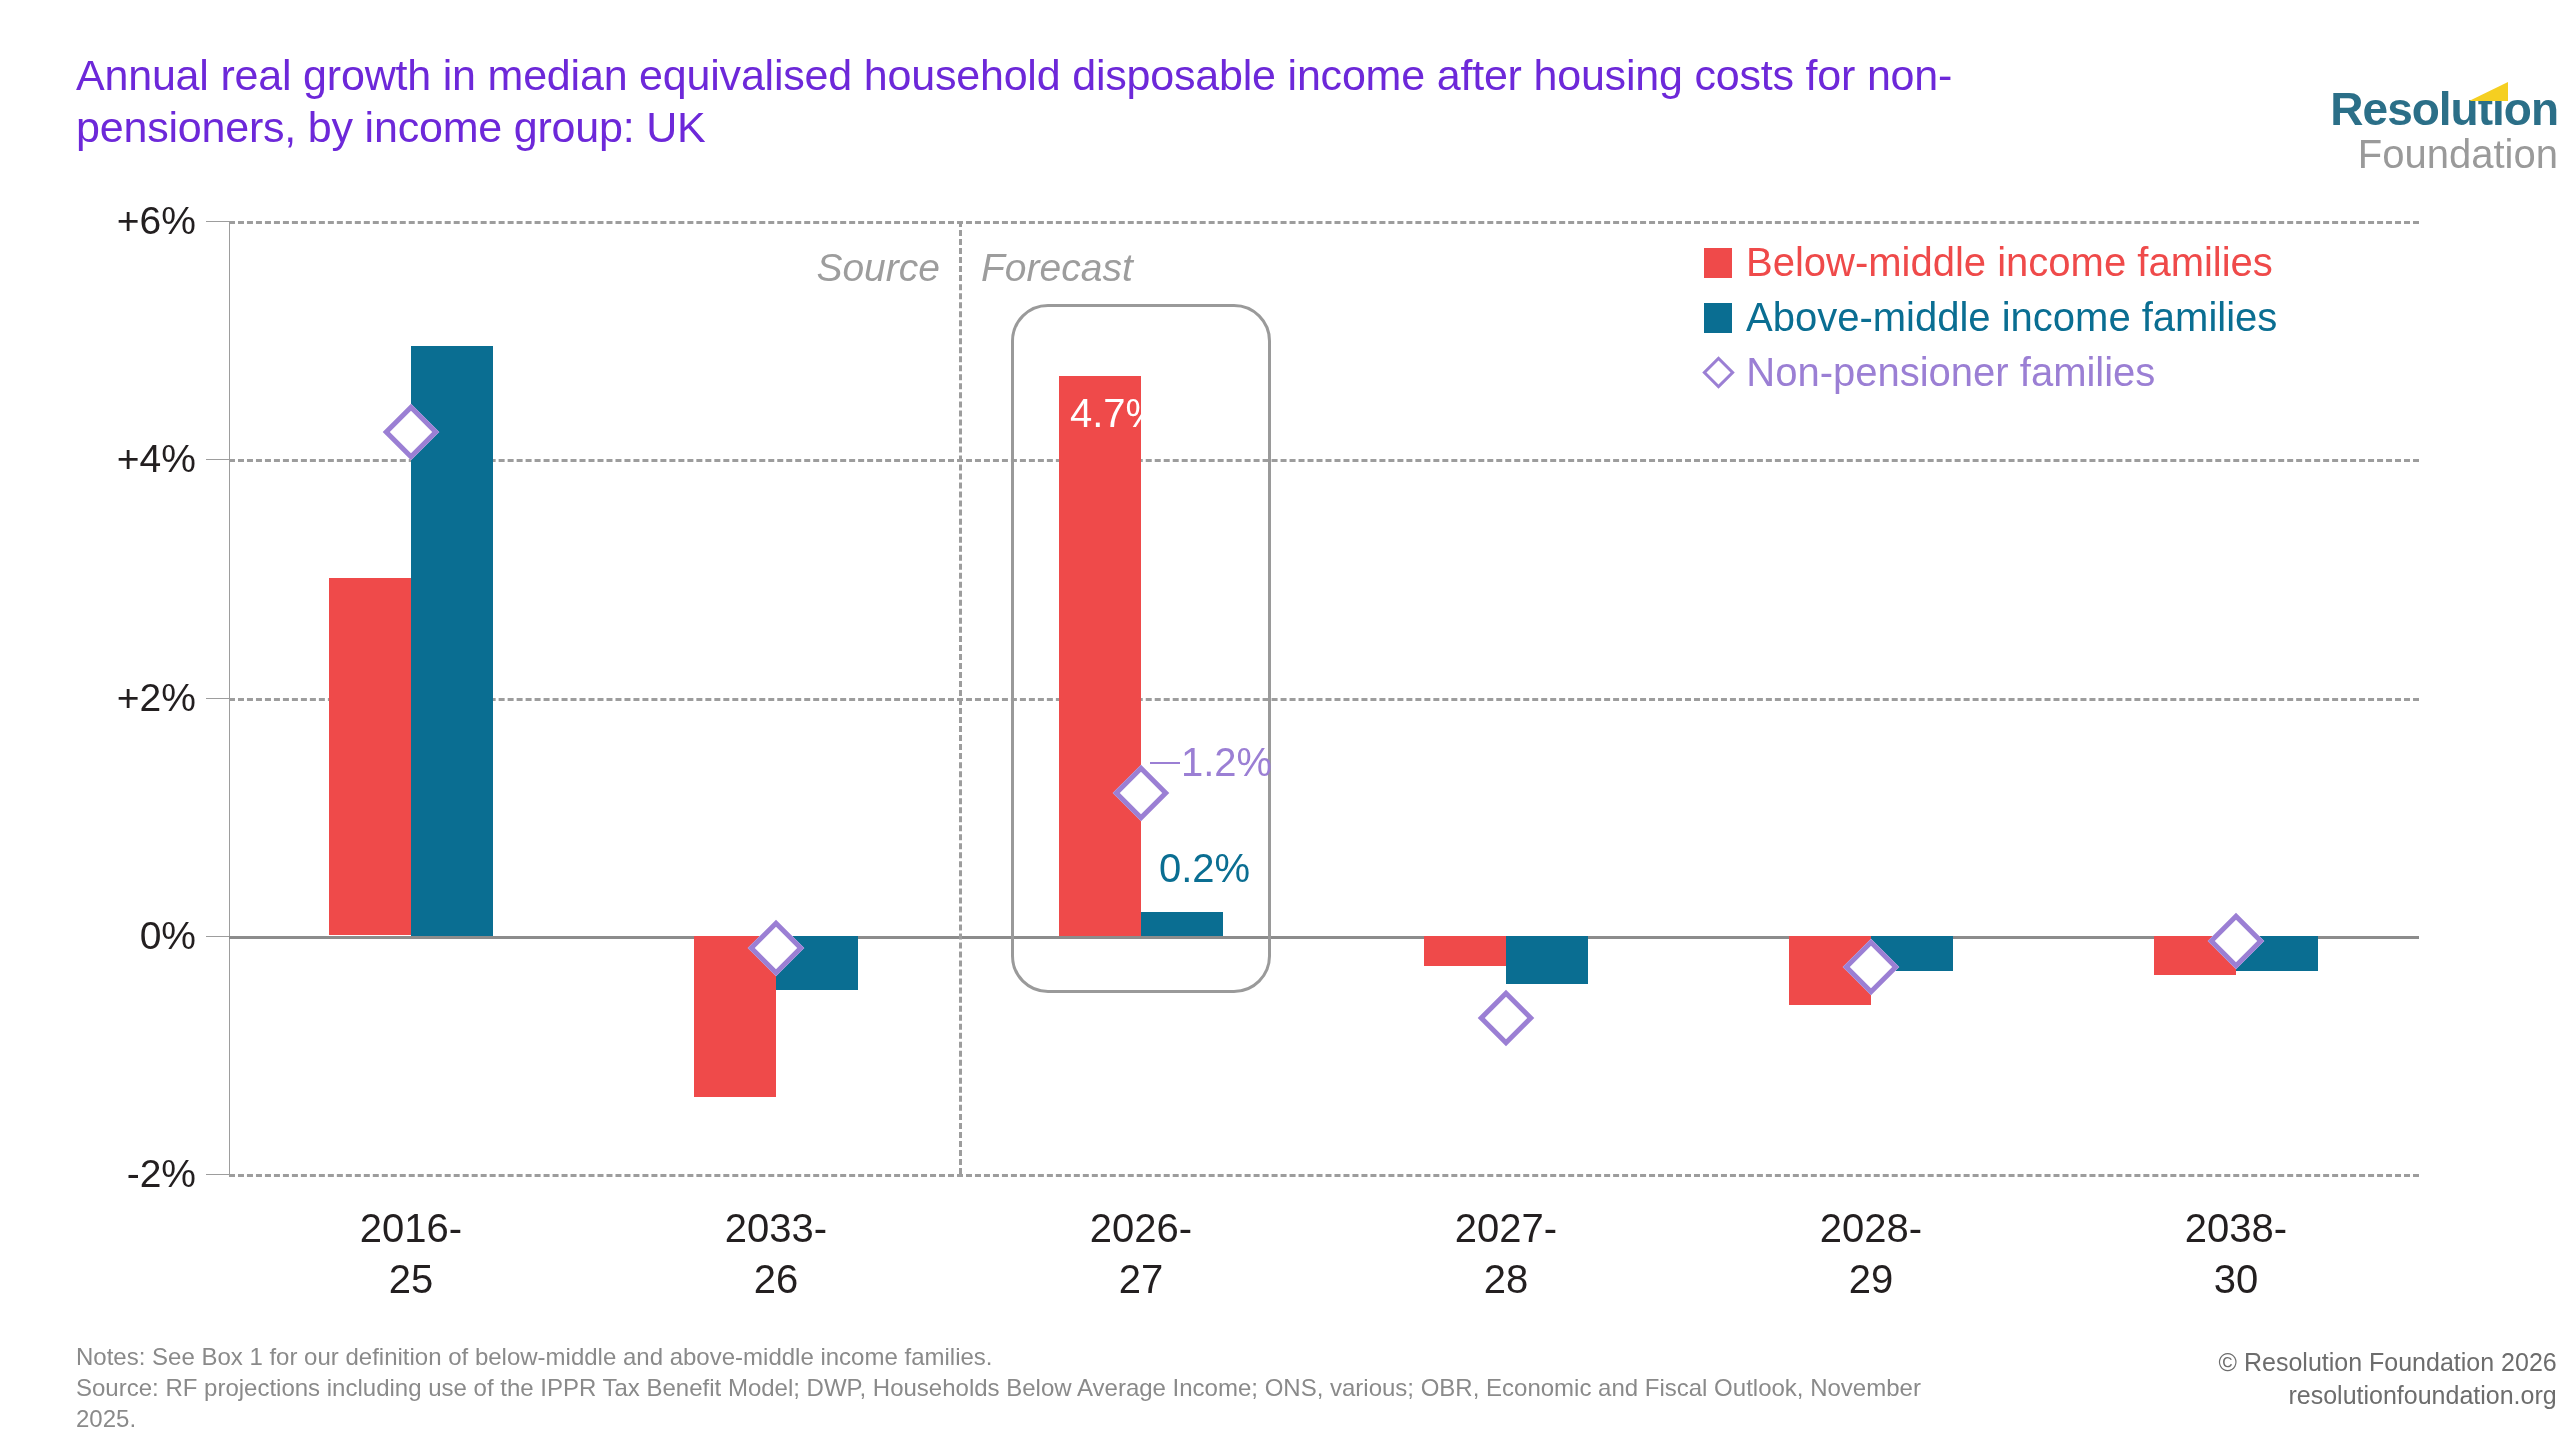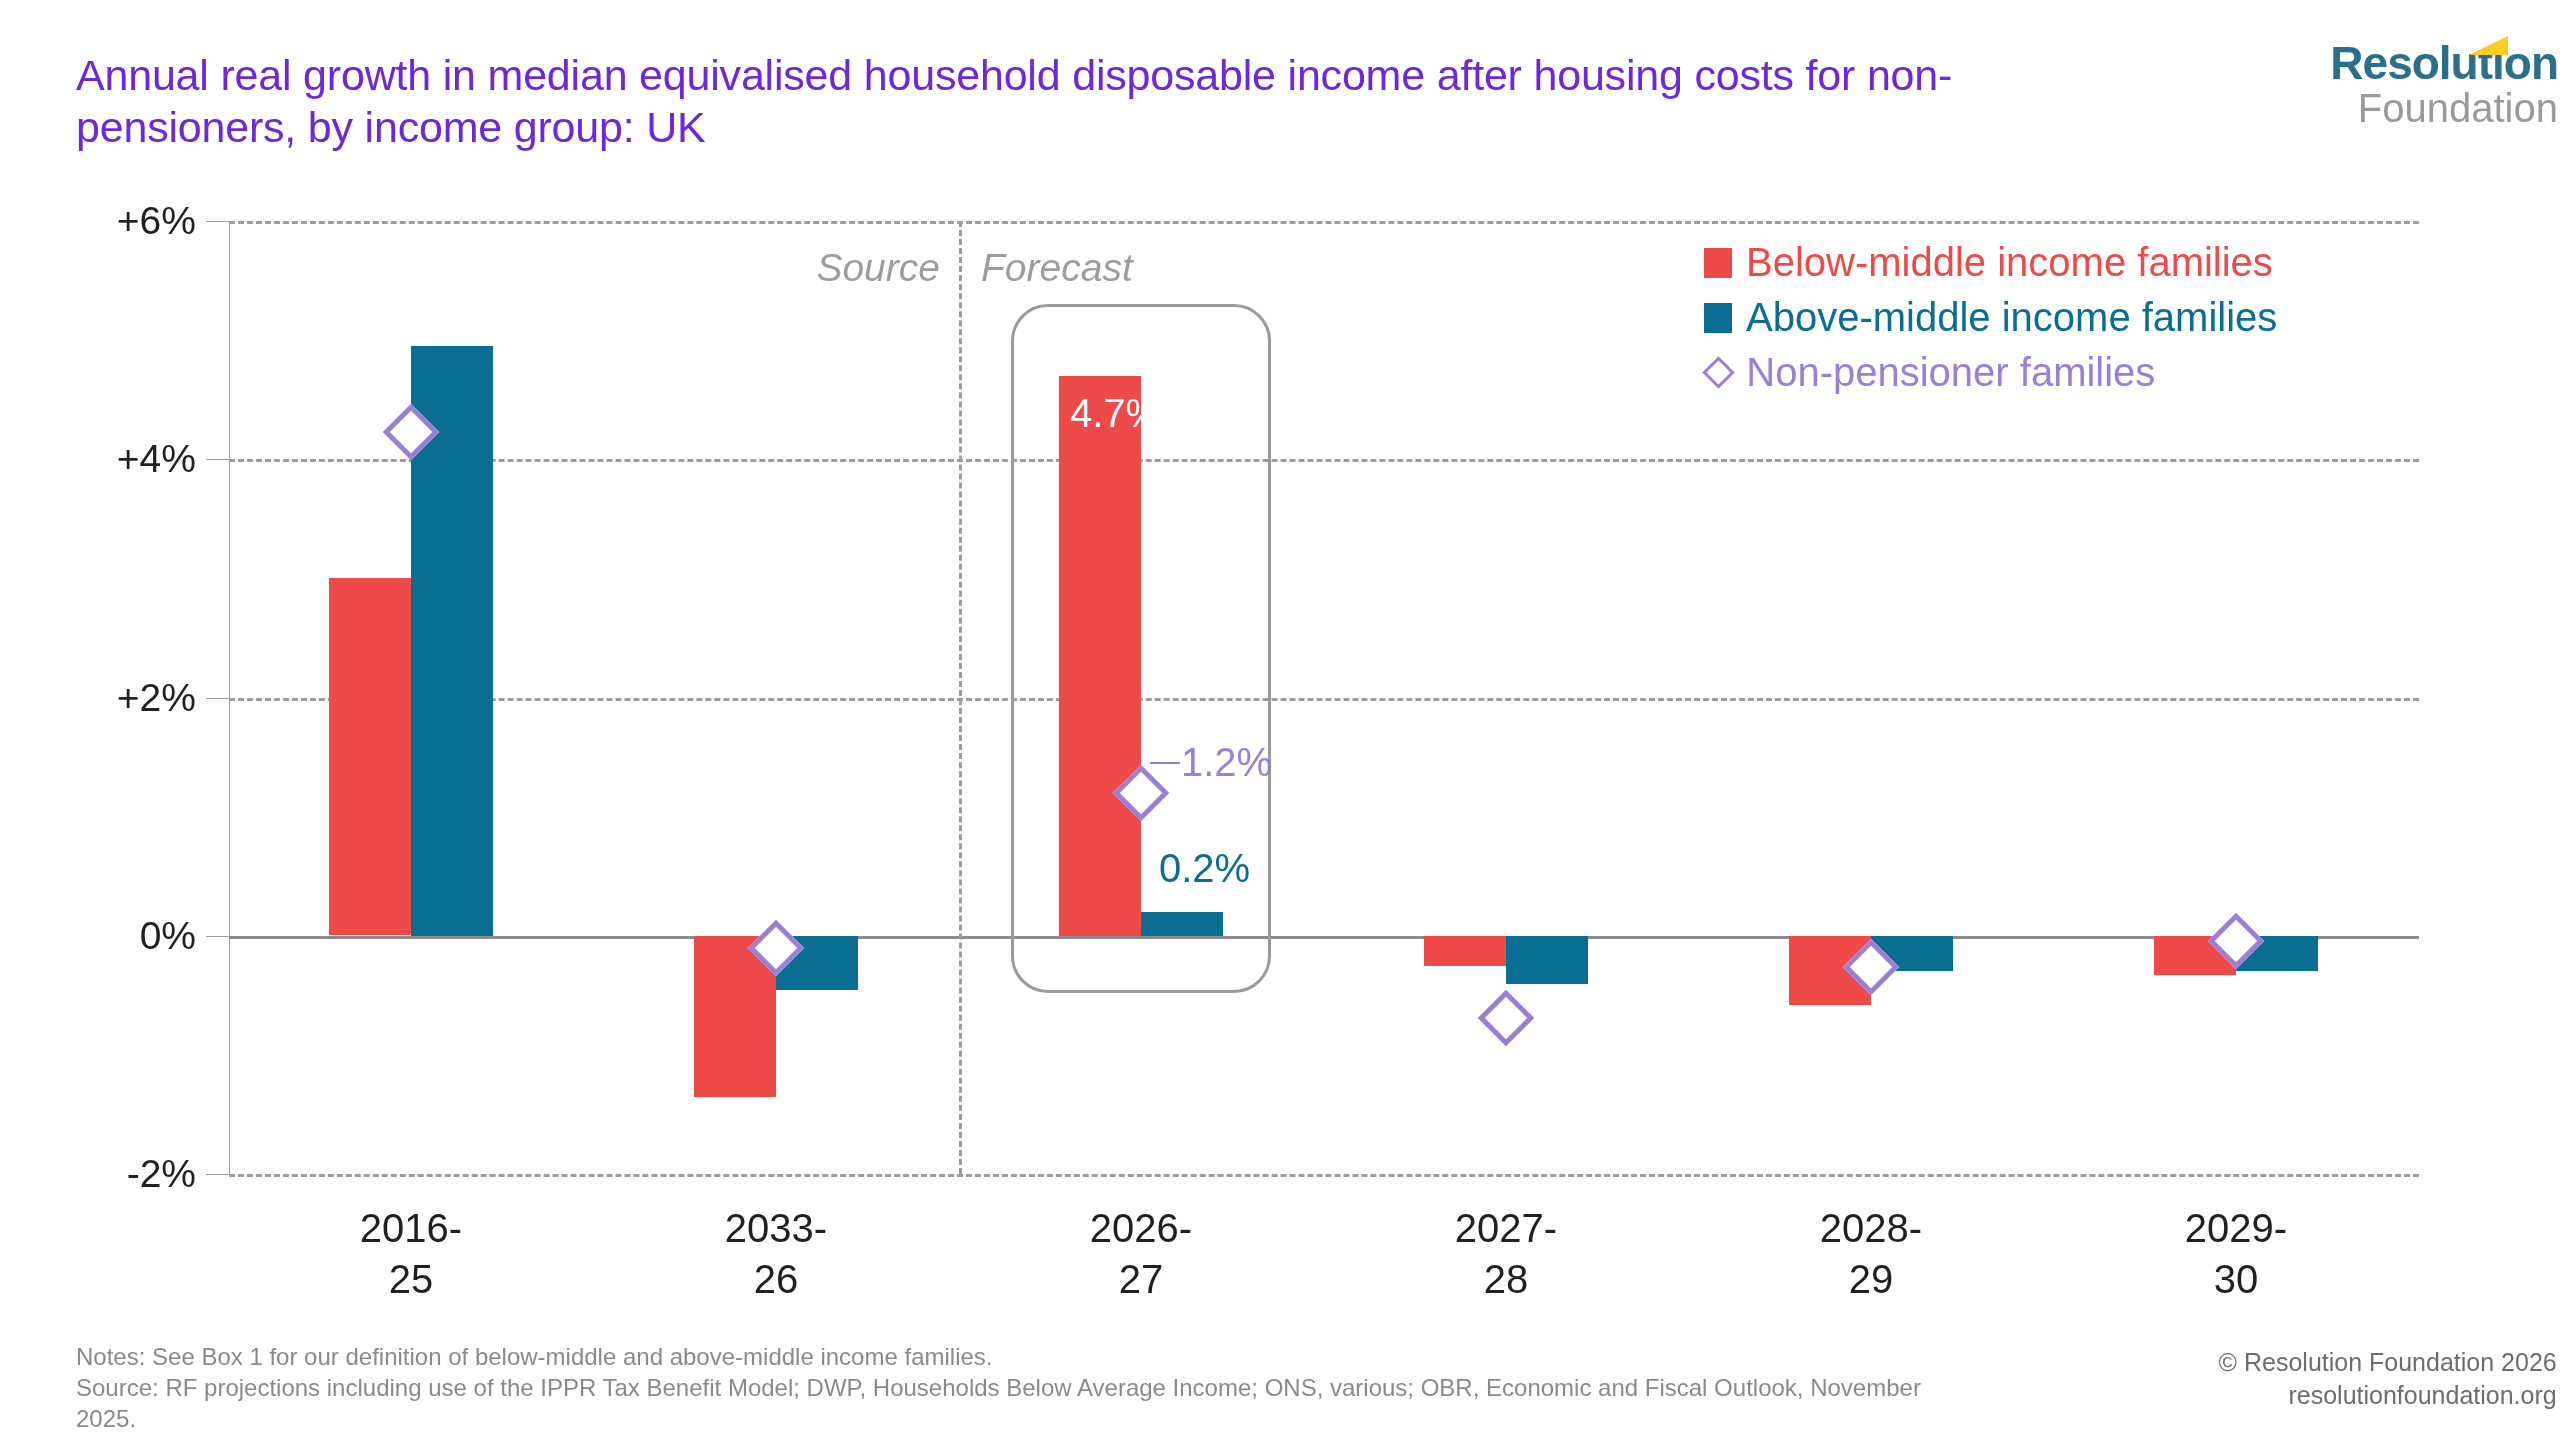--- a/index.html
+++ b/index.html
@@ -26,20 +26,21 @@
   
   #logo { position:absolute; right:18px; top:40px; text-align:right; }
   #logo-main {
     position:relative;
     display:inline-block;
     color:#2b6f88;
     font-size:46px;
     font-weight:700;
     letter-spacing:-1px;
     line-height:1;
+    margin-top:46px;
   }
   #logo-swoosh {
     position:absolute;
     right:50px; top:-3.9px;
     width:40px; height:19.3px;
     background:#f5cf21;
     clip-path:polygon(0 100%, 100% 0, 100% 100%);
   }
   #logo-sub {
     color:#9a9a9a;
@@ -273,21 +274,21 @@
     </div>
     <div class="xlabel" style="left: 1506px; top: 1203px;">
       <div>2027-</div>
       <div>28</div>
     </div>
     <div class="xlabel" style="left: 1871px; top: 1203px;">
       <div>2028-</div>
       <div>29</div>
     </div>
     <div class="xlabel" style="left: 2236px; top: 1203px;">
-      <div>2029-</div>
+      <div>2038-</div>
       <div>30</div>
     </div>
   </div>
 
 <div id="legend">
     <div class="legend-row">
       <div class="legend-swatch" style="background: rgb(239, 74, 74);"></div>
       <div class="legend-text" style="color: rgb(239, 74, 74);">Below-middle income families</div>
     </div>
     <div class="legend-row">

